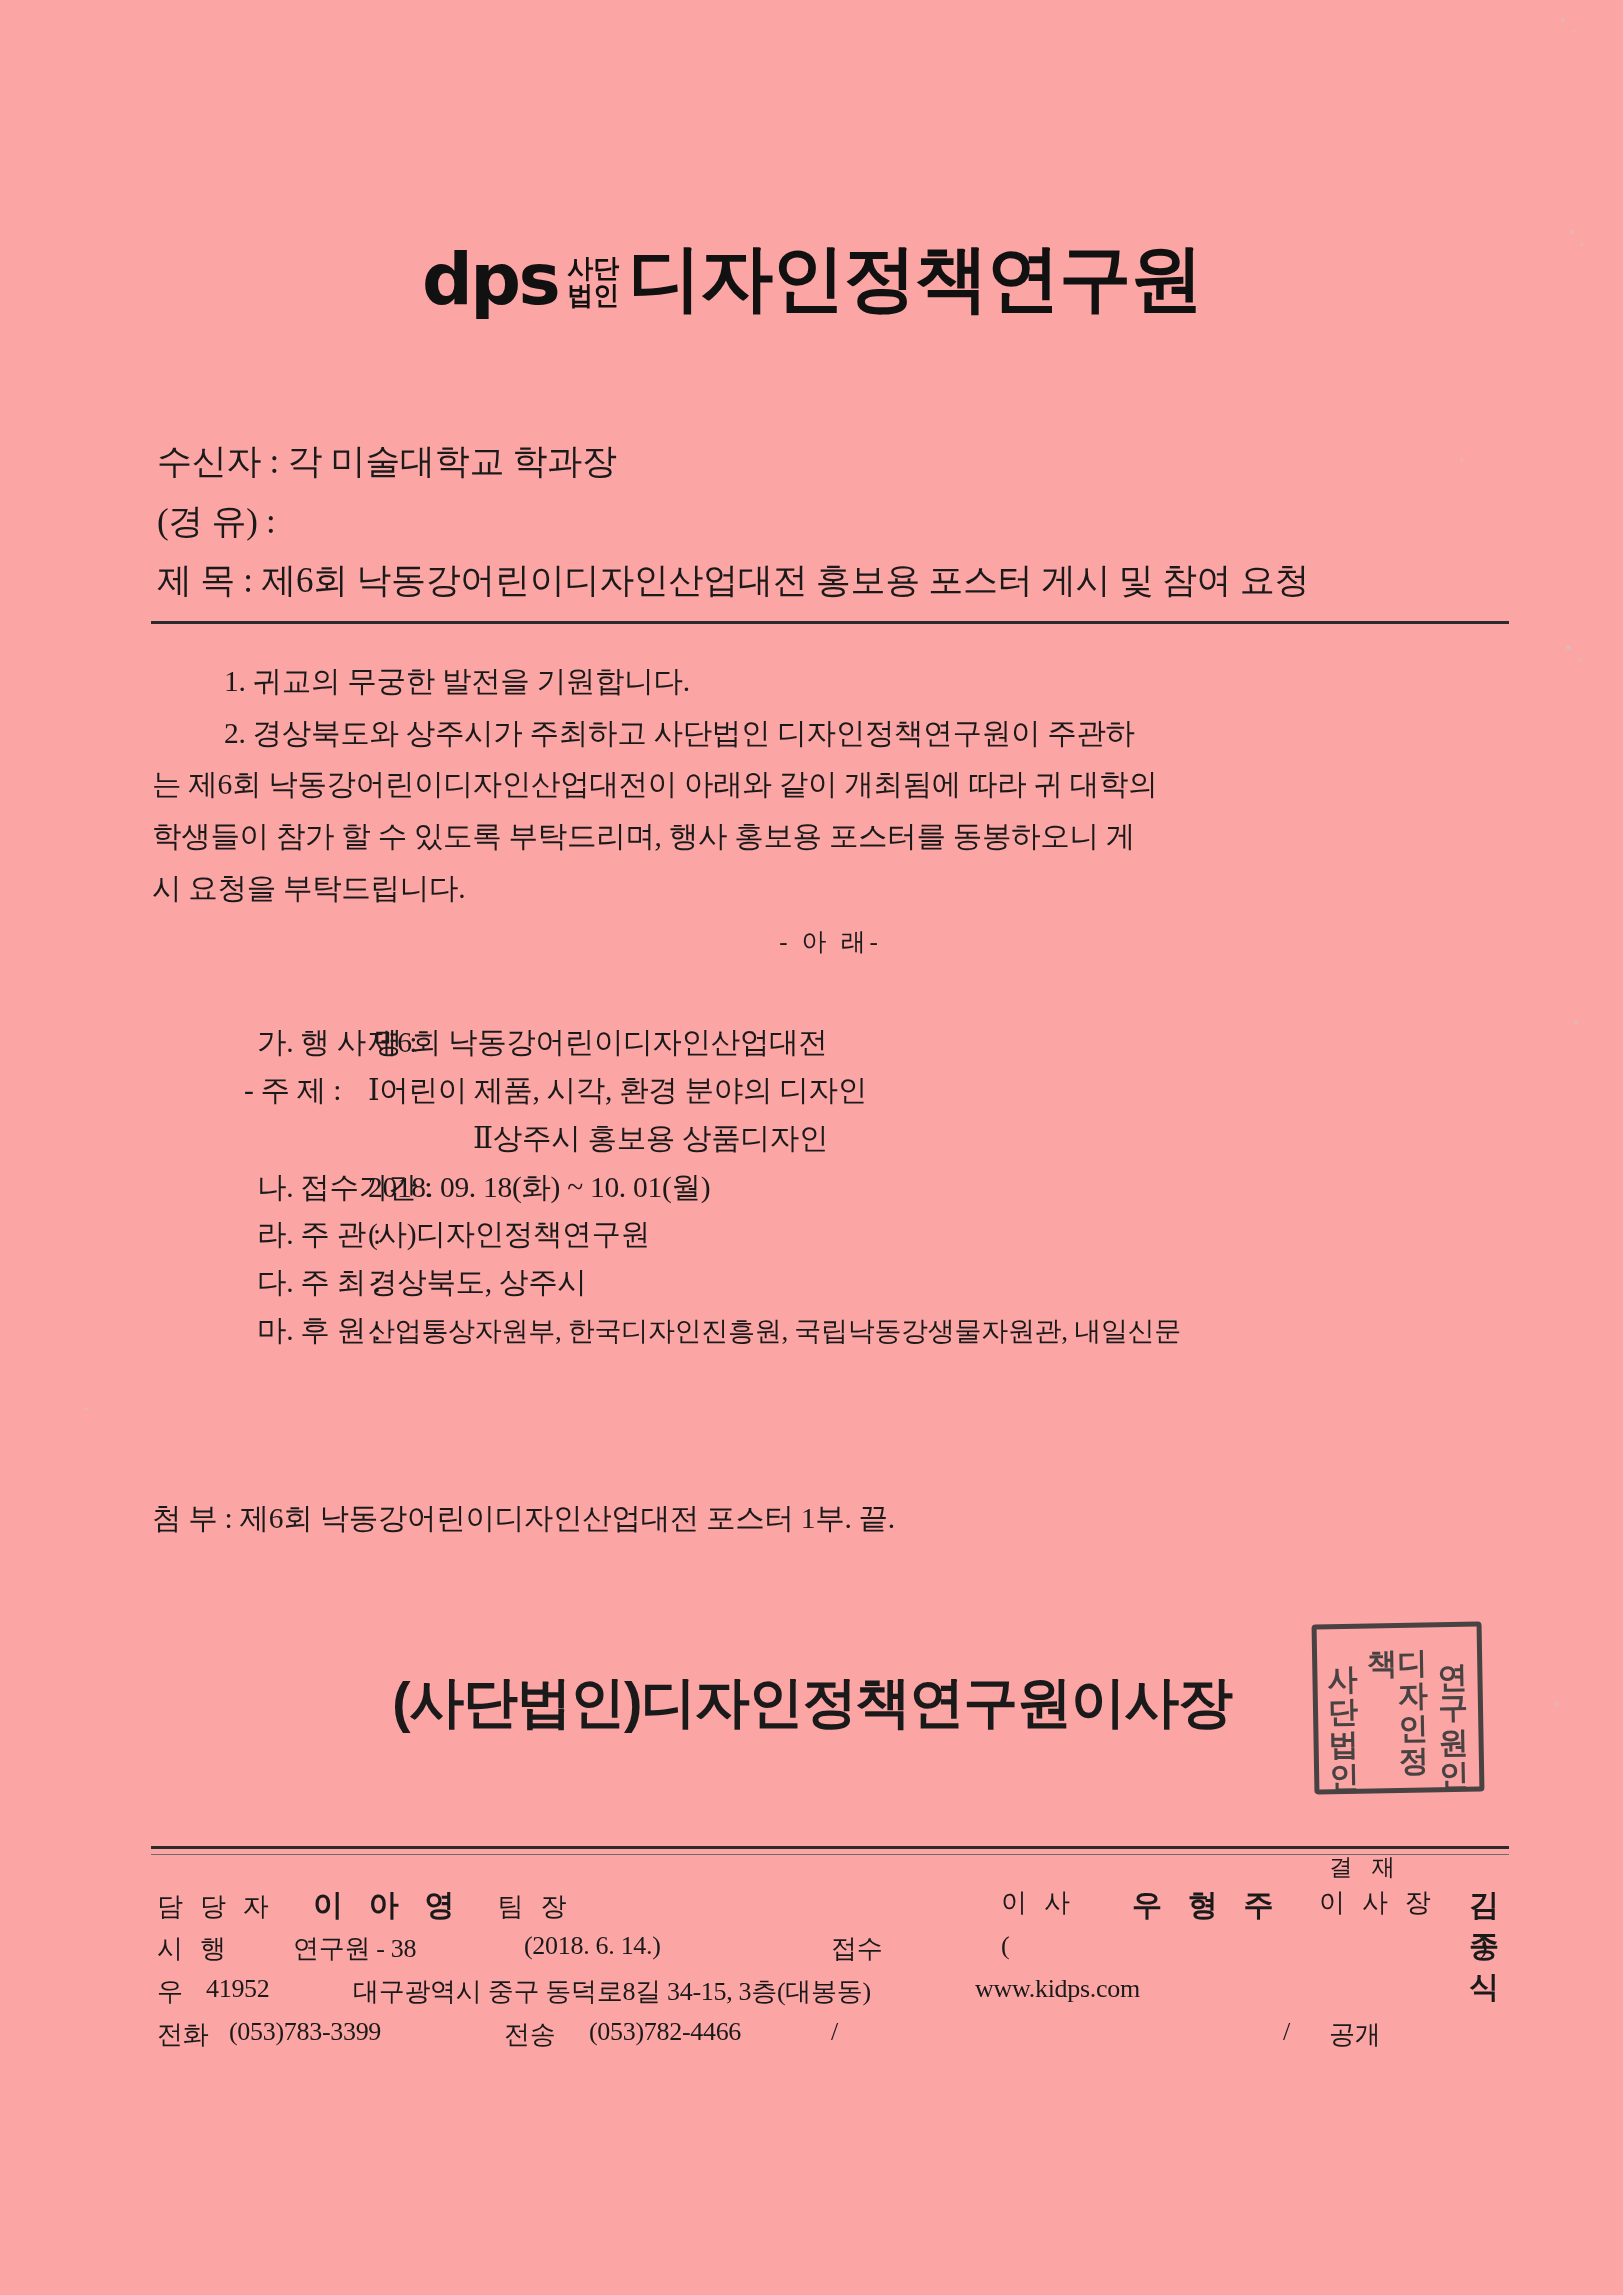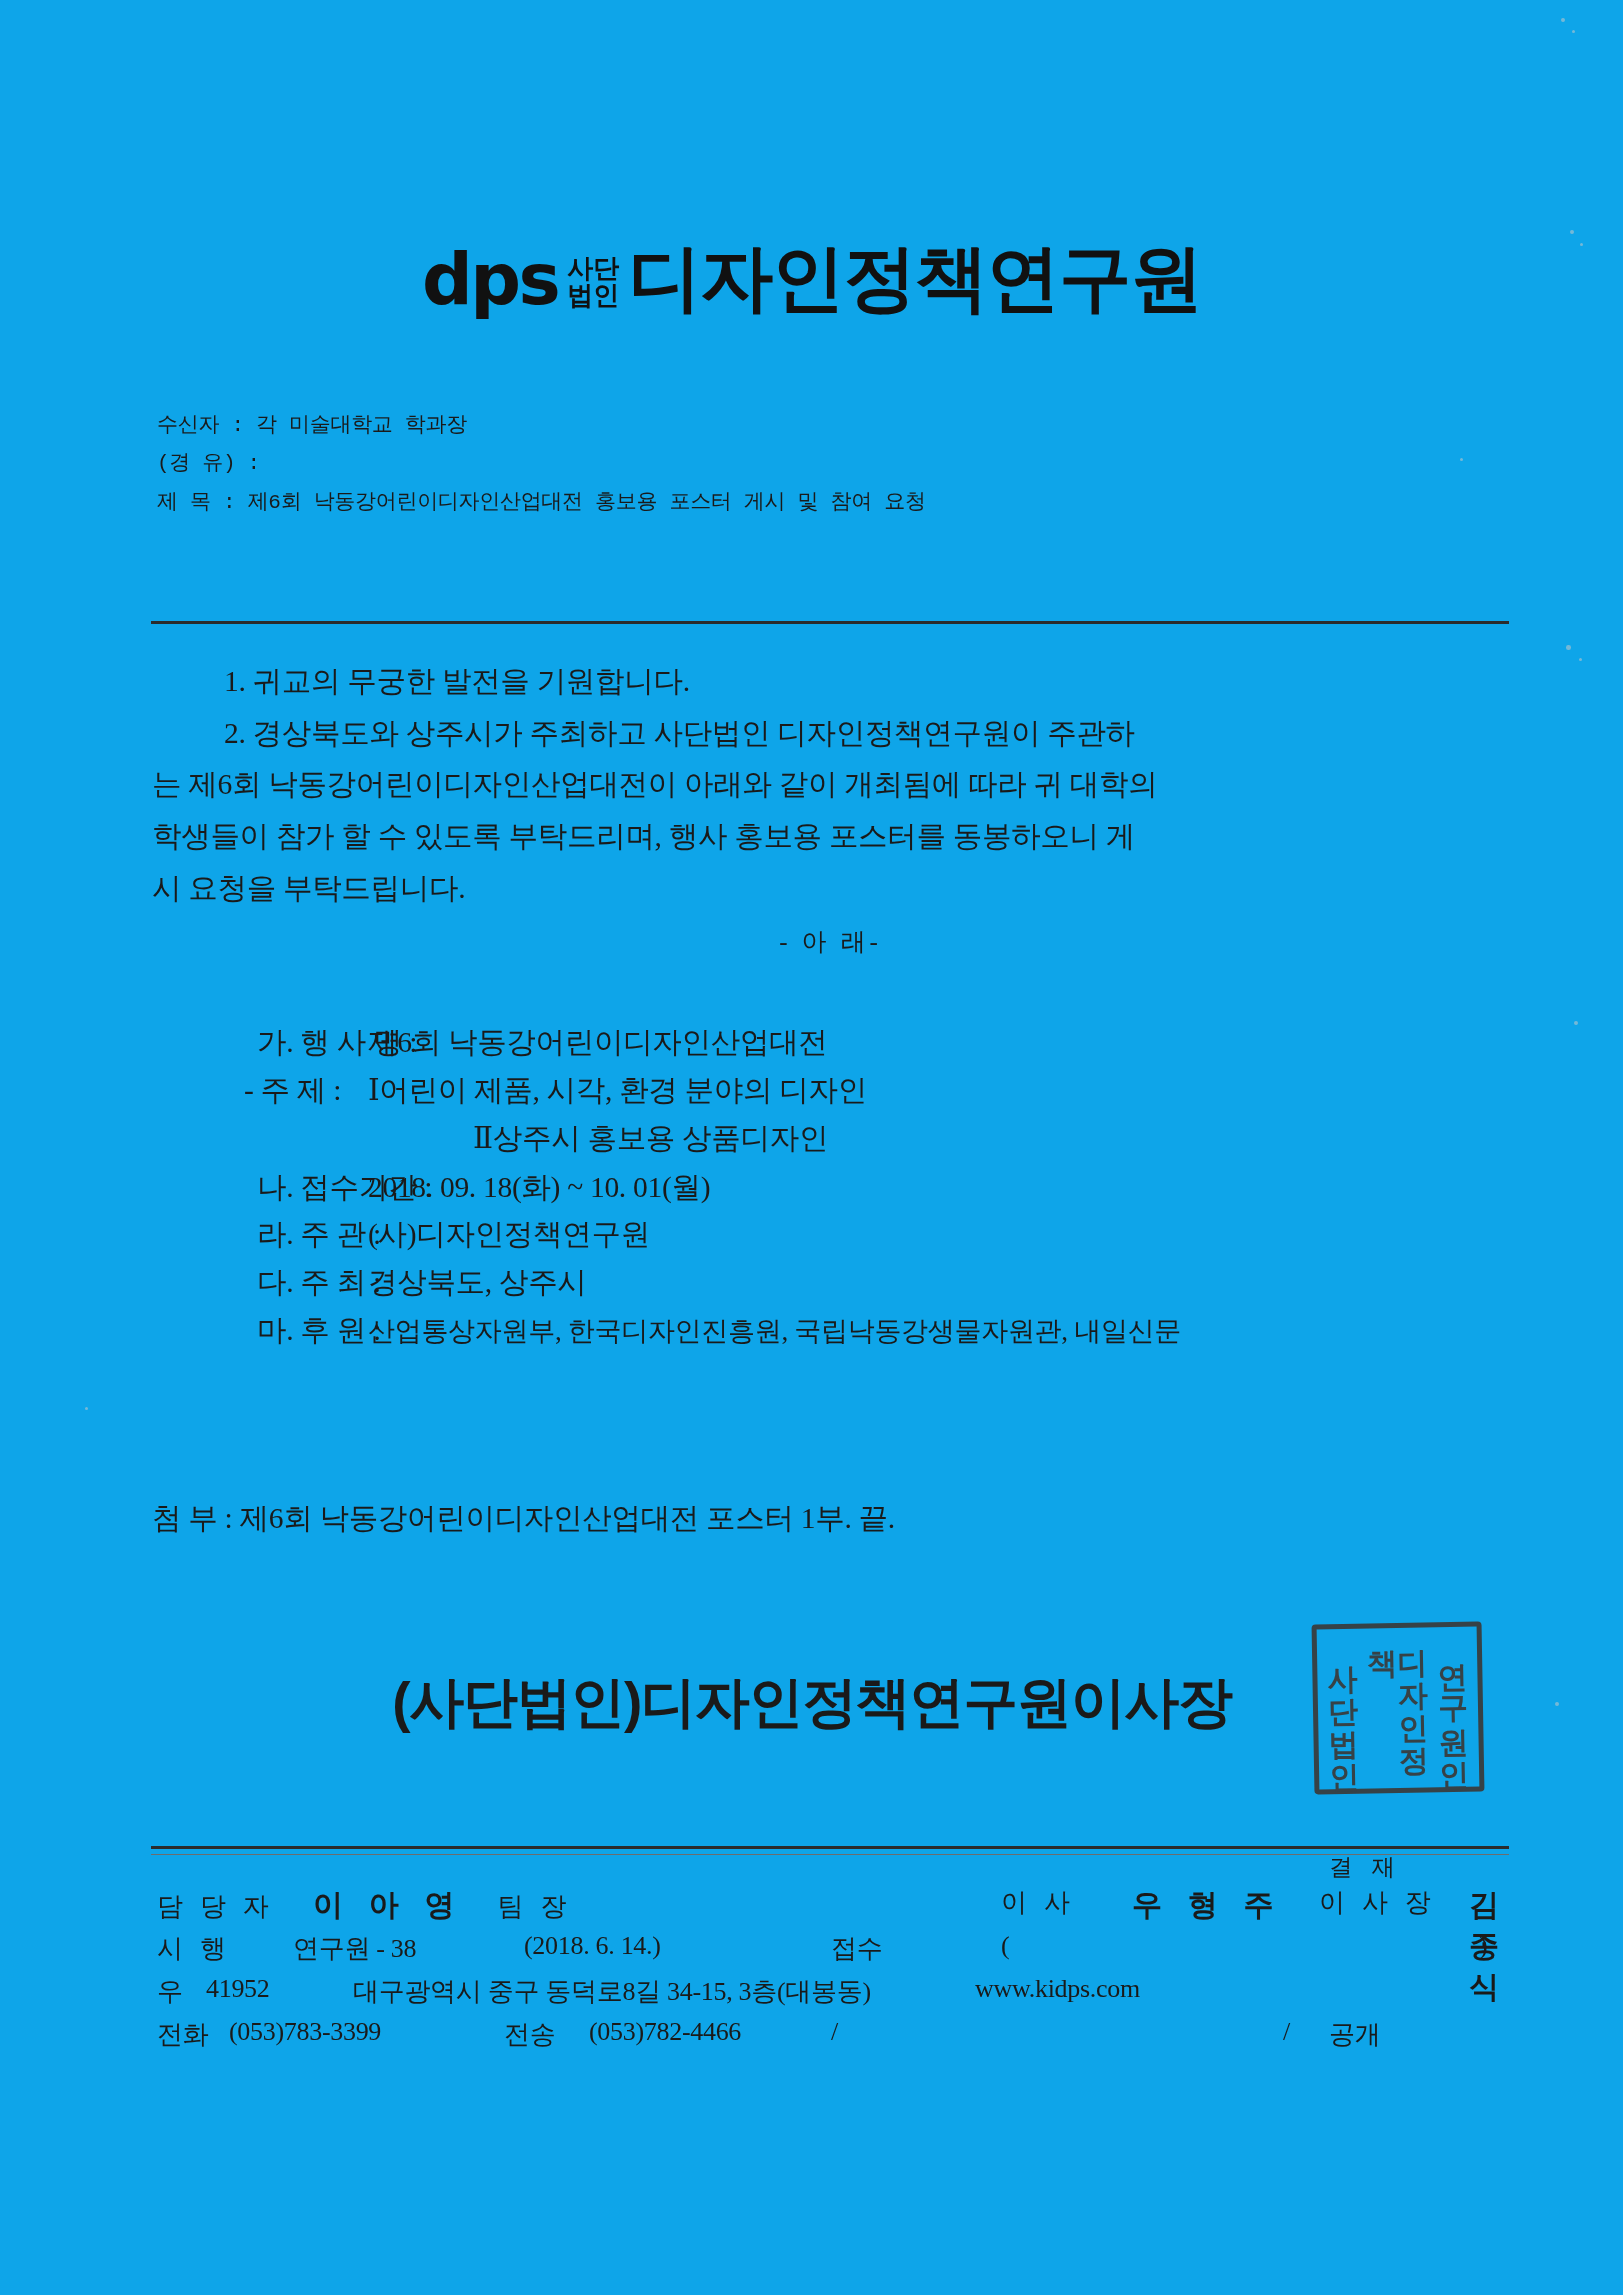--- a/index.html
+++ b/index.html
@@ -8,21 +8,21 @@
     background: #ffffff;
   }
   body {
     font-family: "Liberation Serif", "DejaVu Serif", serif;
     color: #1a1a1a;
   }
   .page {
     position: relative;
     width: 1624px;
     height: 2295px;
-    background: #0ea5e9;
+    background: #fca5a5;
     overflow: hidden;
   }
   
   .speck {
     position: absolute;
     background: #c9c9c9;
     border-radius: 50%;
     opacity: .55;
   }
 
@@ -61,25 +61,24 @@
     letter-spacing: -1.3px;
     line-height: .98;
     color: #111;
   }
 
   
   .hdr {
     position: absolute;
     left: 157px;
     right: 124px;
-    top: 410px;
-    font-size: 21px;
+    top: 435px;
+    font-size: 35px;
     line-height: 1.52;
     letter-spacing: -0.3px;
-    font-family: Liberation Mono, monospace;
   }
   .hdr-row {
     white-space: nowrap;
     margin-bottom: 6.5px;
   }
   .hdr-label {
     display: inline-block;
   }
   .rule {
     position: absolute;

